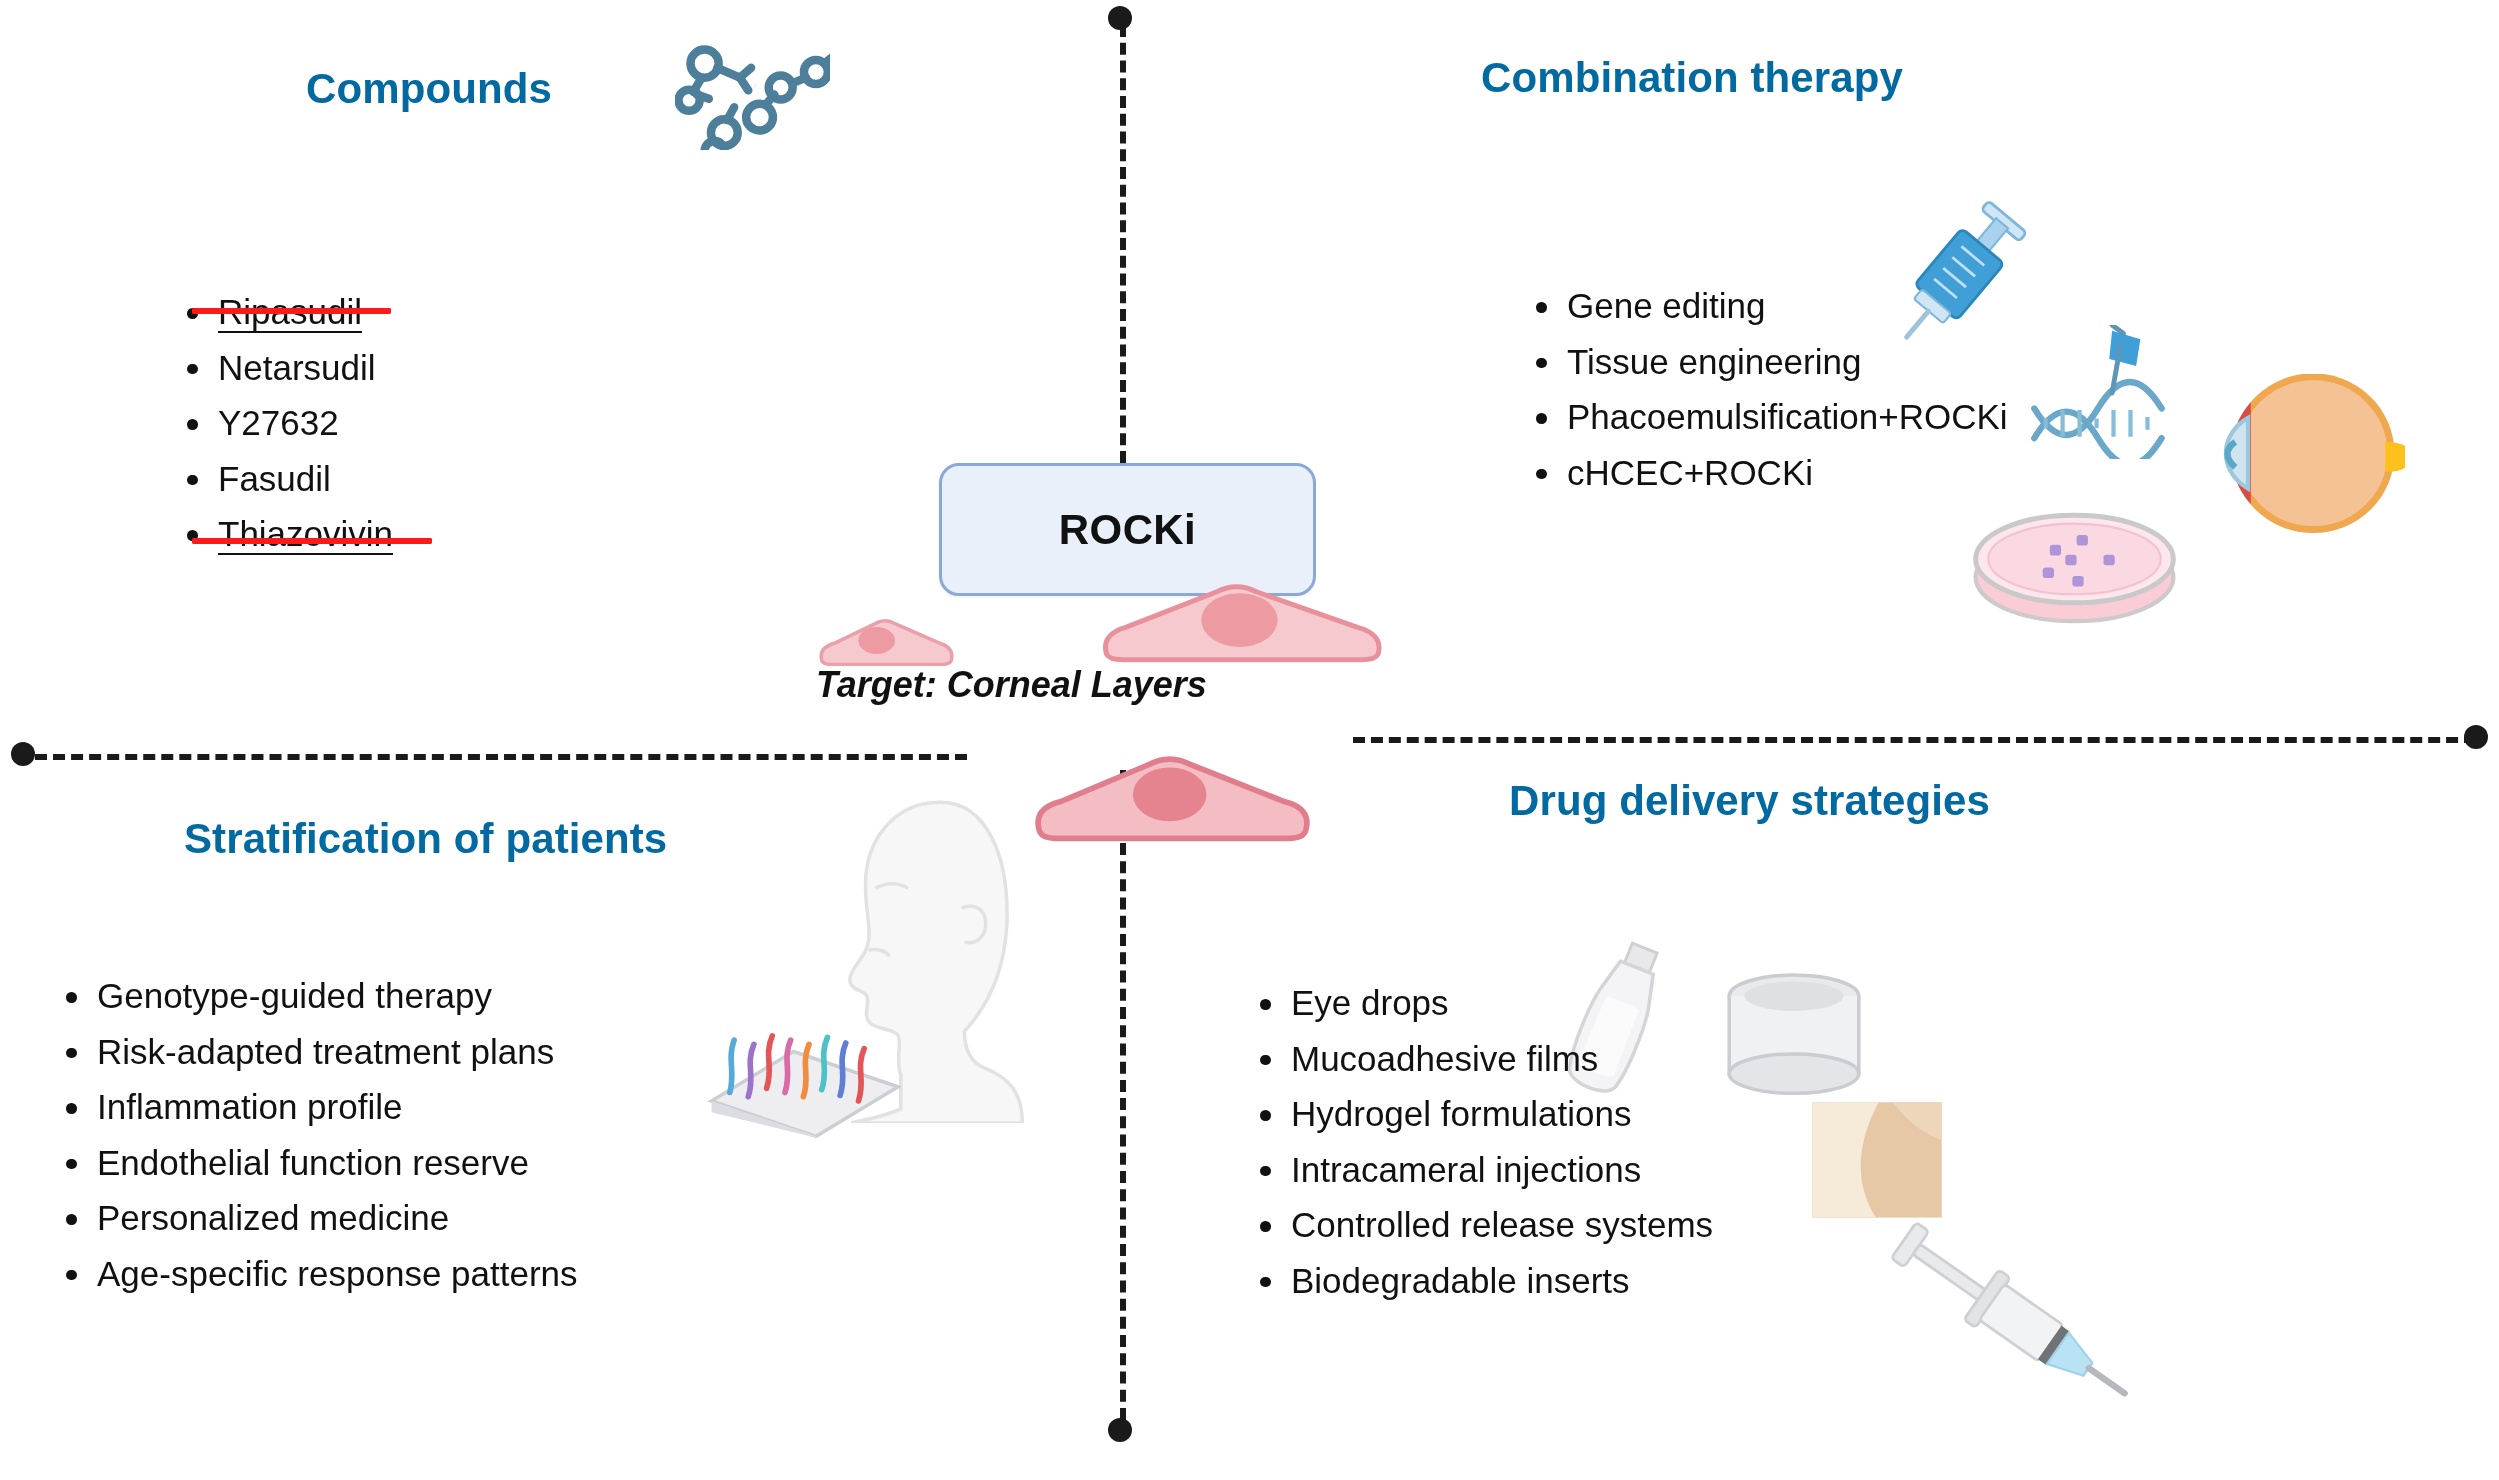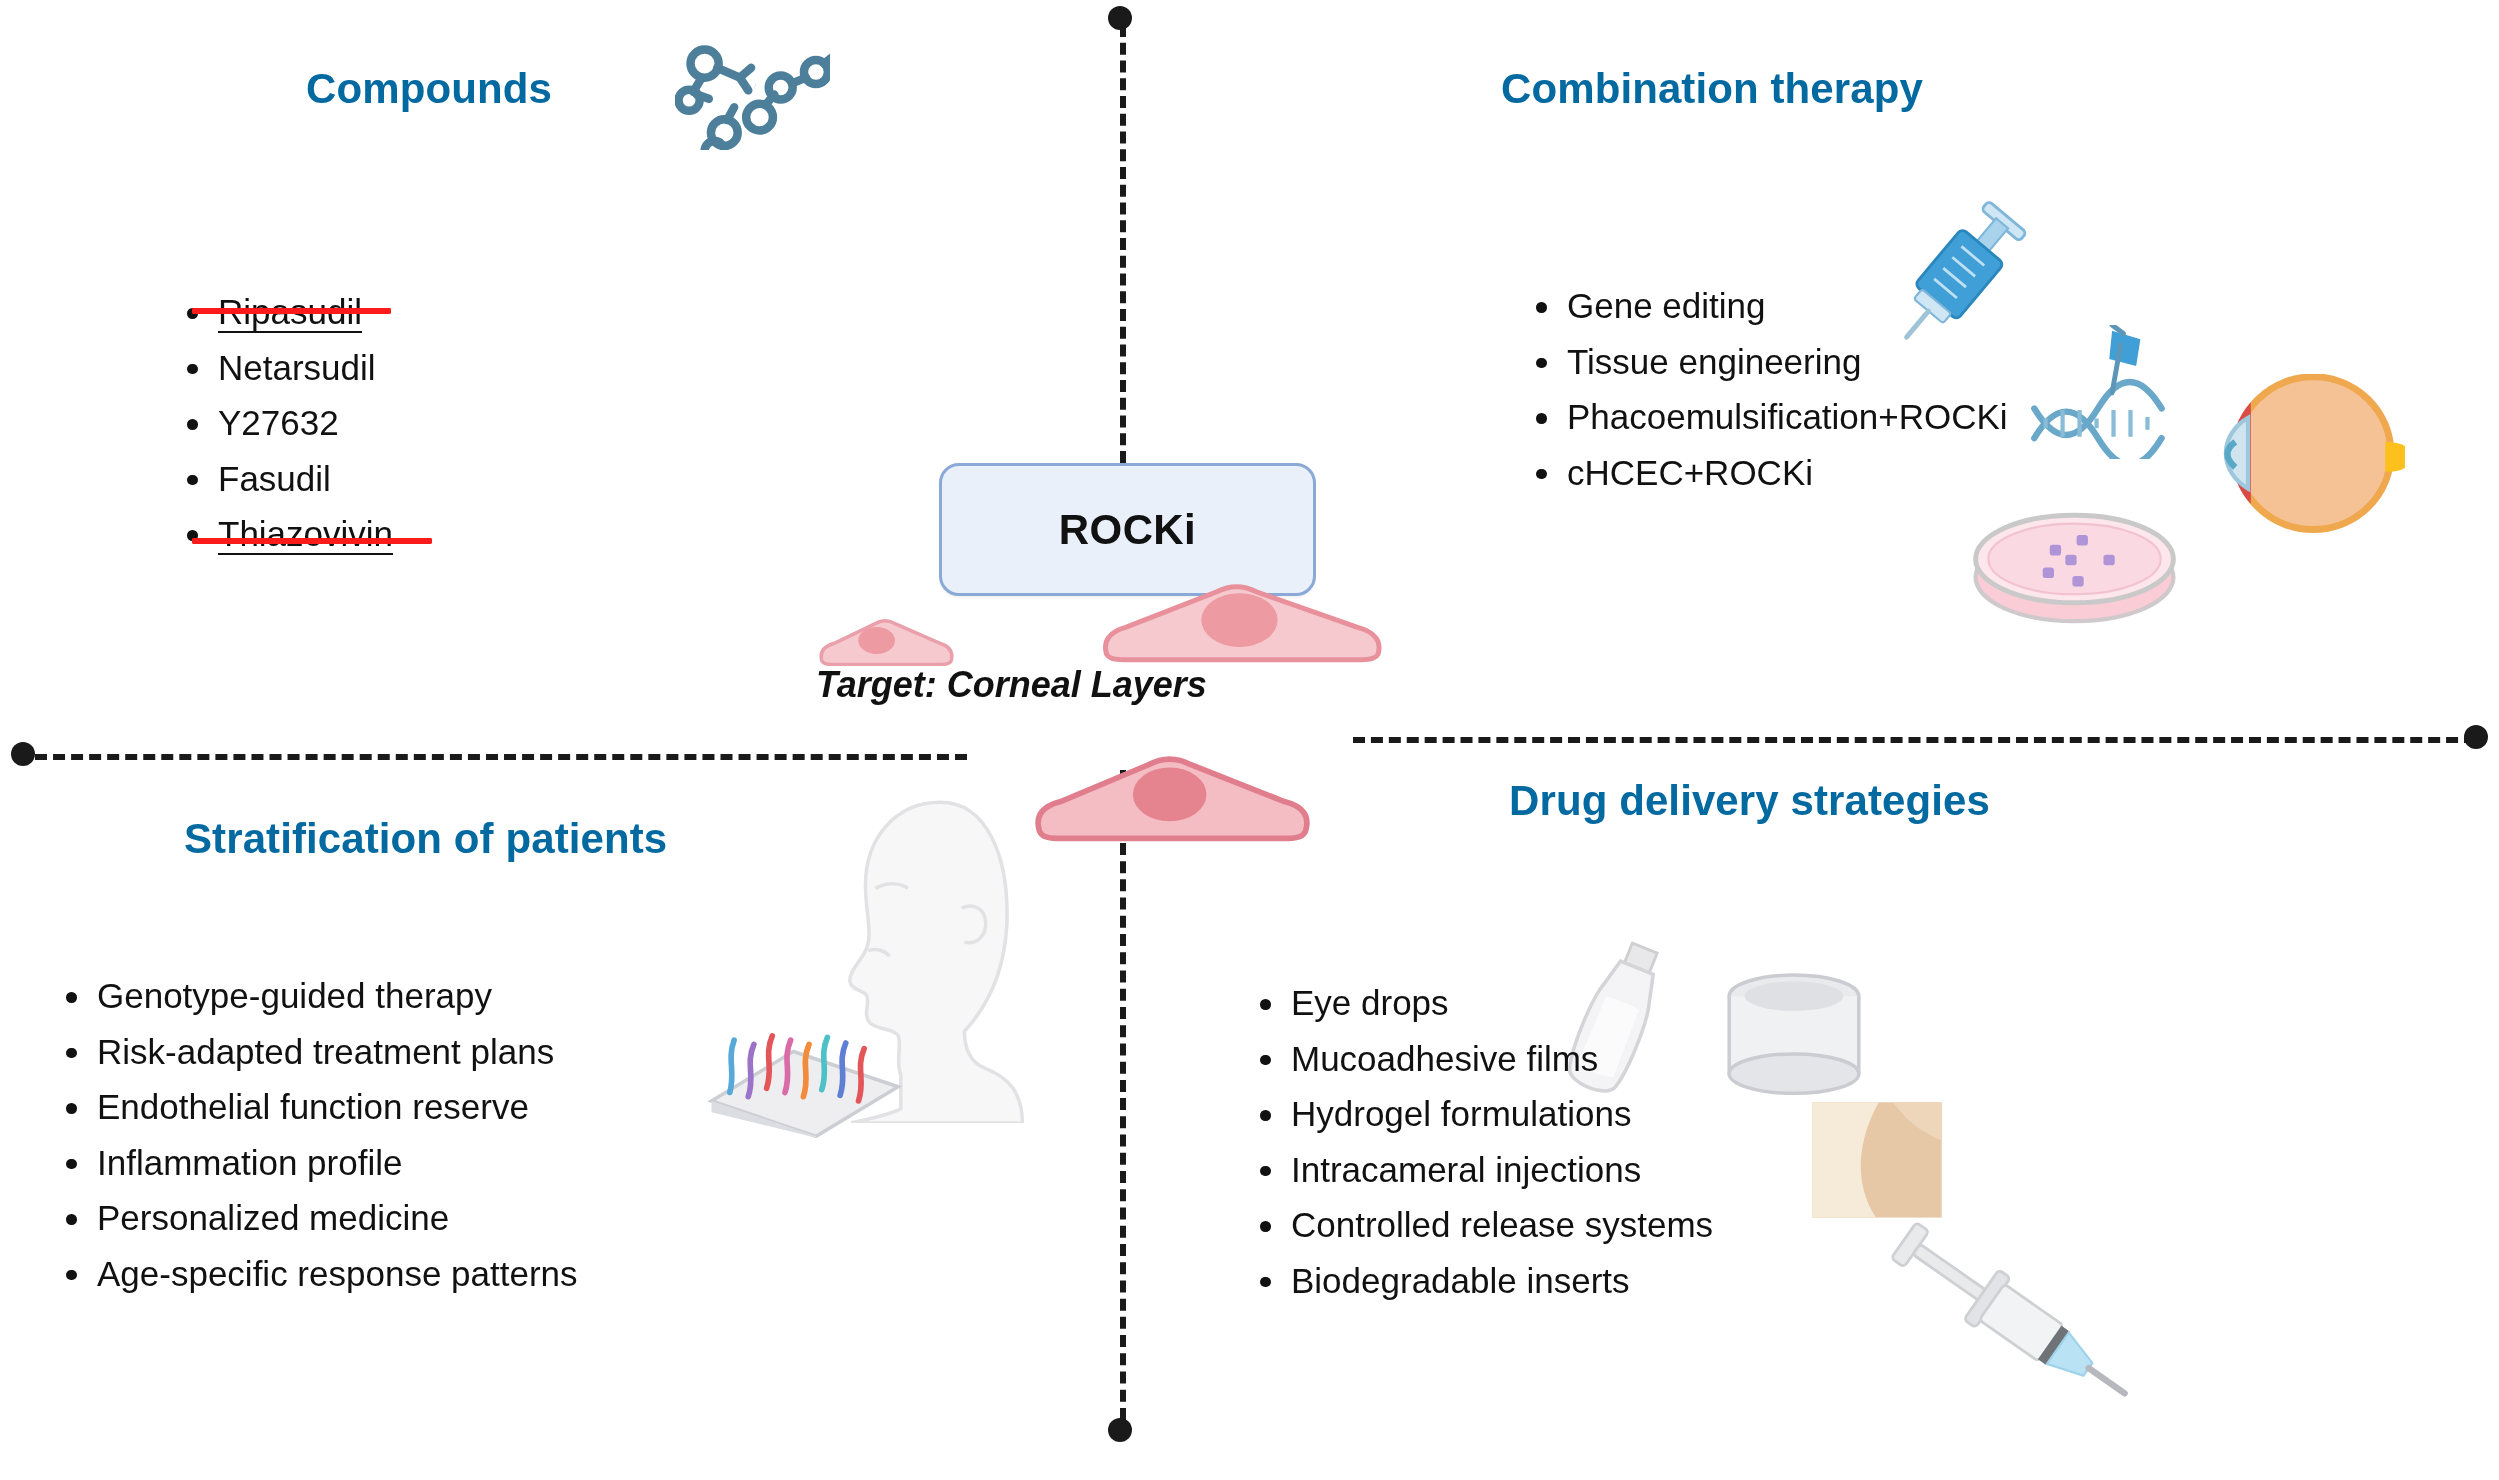--- a/index.html
+++ b/index.html
@@ -111,21 +111,21 @@
   <ul class="blist" style="left:177px;top:253px;margin-top:36px;">
     <li class="ul"><span class="t">Ripasudil</span></li>
     <li><span class="t">Netarsudil</span></li>
     <li><span class="t">Y27632</span></li>
     <li><span class="t">Fasudil</span></li>
     <li class="ul"><span class="t">Thiazovivin</span></li>
   </ul>
   <div class="redbar" style="left:192px;top:308px;width:199px;"></div>
   <div class="redbar" style="left:192px;top:538px;width:240px;"></div>
 
-  <div class="heading" style="left:1481px;top:65px;margin-left:20px;">Combination therapy</div>
+  <div class="heading" style="left:1481px;top:54px;">Combination therapy</div>
 
   <ul class="blist" style="left:1526px;top:283px;">
     <li><span class="t">Gene editing</span></li>
     <li><span class="t">Tissue engineering</span></li>
     <li><span class="t">Phacoemulsification+ROCKi</span></li>
     <li><span class="t">cHCEC+ROCKi</span></li>
   </ul>
 
   <div class="icon" style="left:1865px;top:191px;width:184px;height:170px;transform:rotate(0deg);">
     <svg viewBox="0 0 260 240">
@@ -218,22 +218,22 @@
         <path d="M168 182 C 178 152, 164 136, 176 108" stroke="#4ec0c7"></path>
         <path d="M194 190 C 204 160, 190 144, 202 116" stroke="#5f7fd4"></path>
         <path d="M220 198 C 230 168, 216 152, 228 124" stroke="#e2565a"></path>
       </g>
     </svg>
   </div>
 
   <ul class="blist" style="left:56px;top:973px;">
     <li><span class="t">Genotype-guided therapy</span></li>
     <li><span class="t">Risk-adapted treatment plans</span></li>
+    <li><span class="t">Inflammation profile</span></li>
     <li><span class="t">Endothelial function reserve</span></li>
-    <li><span class="t">Inflammation profile</span></li>
     <li><span class="t">Personalized medicine</span></li>
     <li><span class="t">Age-specific response patterns</span></li>
   </ul>
 
   <div class="heading" style="left:1509px;top:777px;">Drug delivery strategies</div>
 
   <div class="icon" style="left:1550px;top:932px;width:127px;height:184px;">
     <svg viewBox="0 0 180 260">
       <g transform="rotate(22 90 130)">
         <path d="M72 14 L110 14 L110 44 L72 44 Z" fill="#e8e8ea" stroke="#cfcfd3" stroke-width="4"></path>

